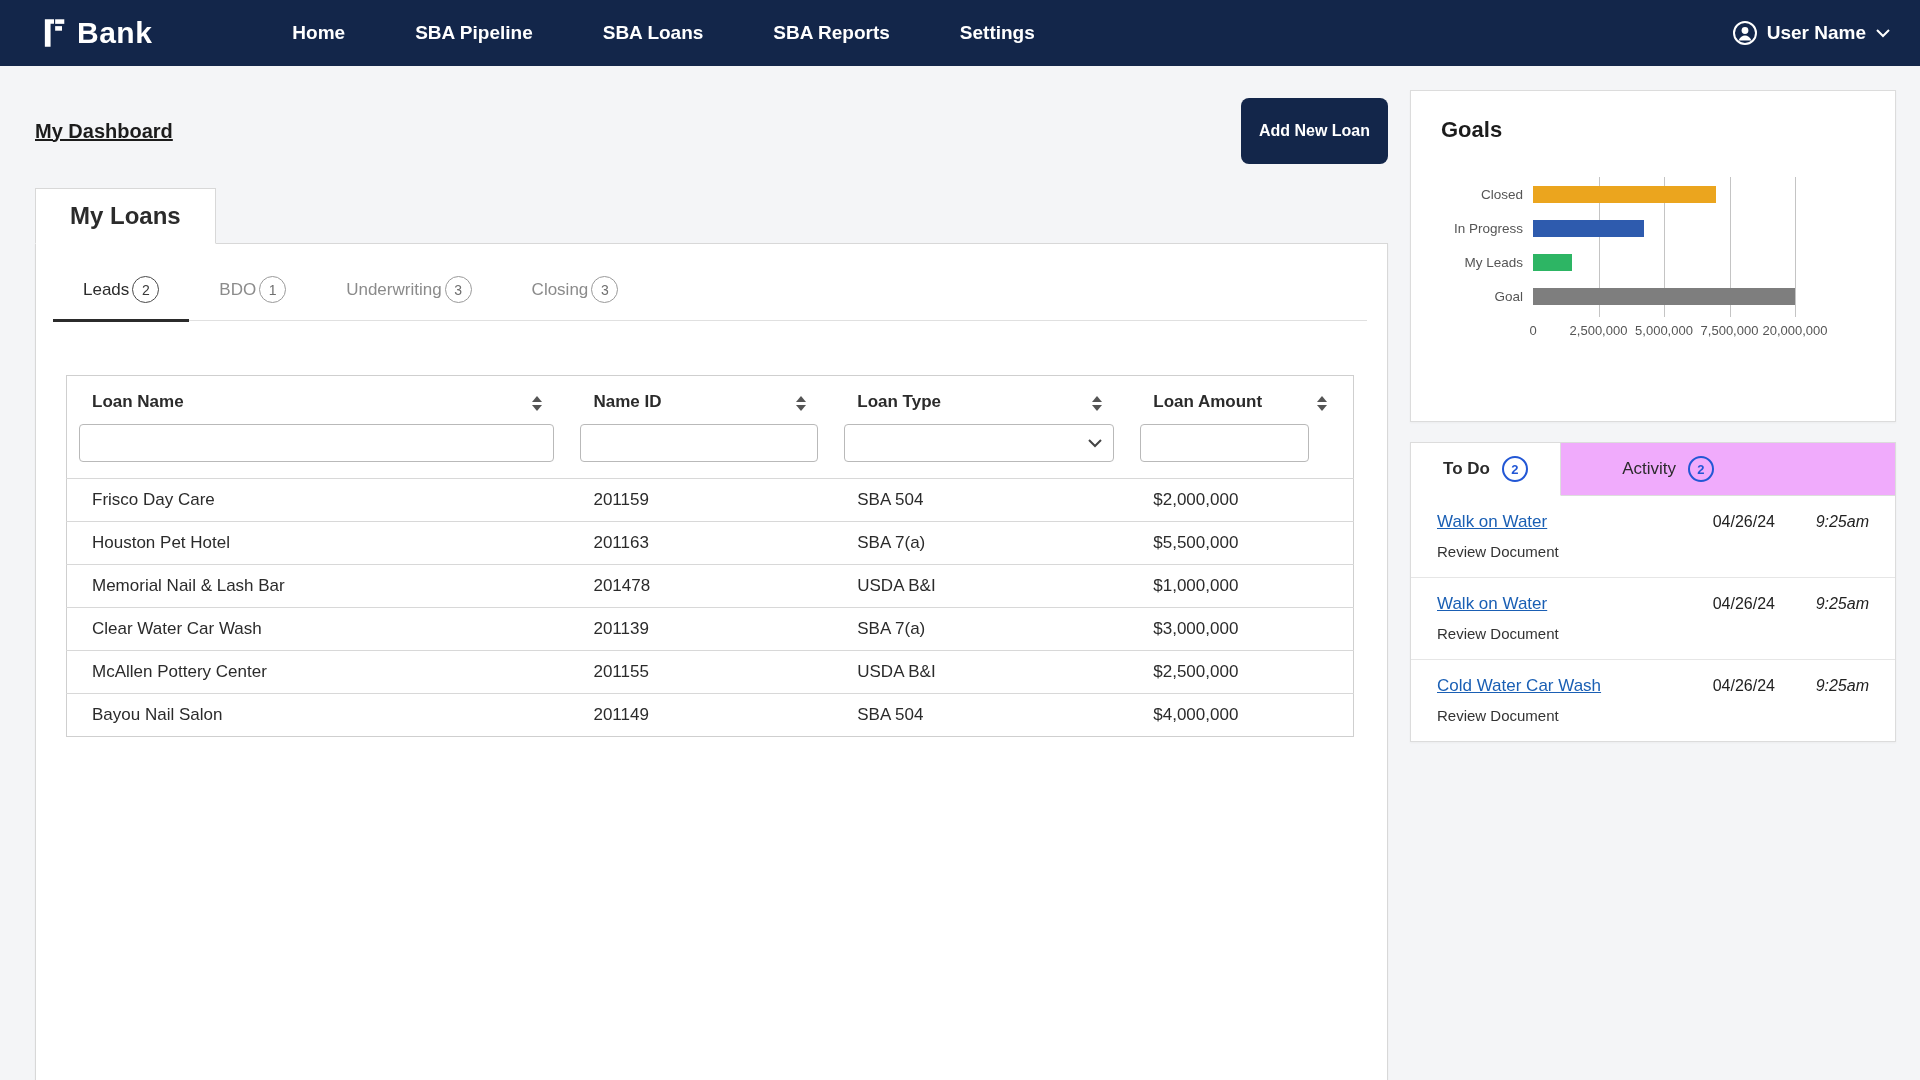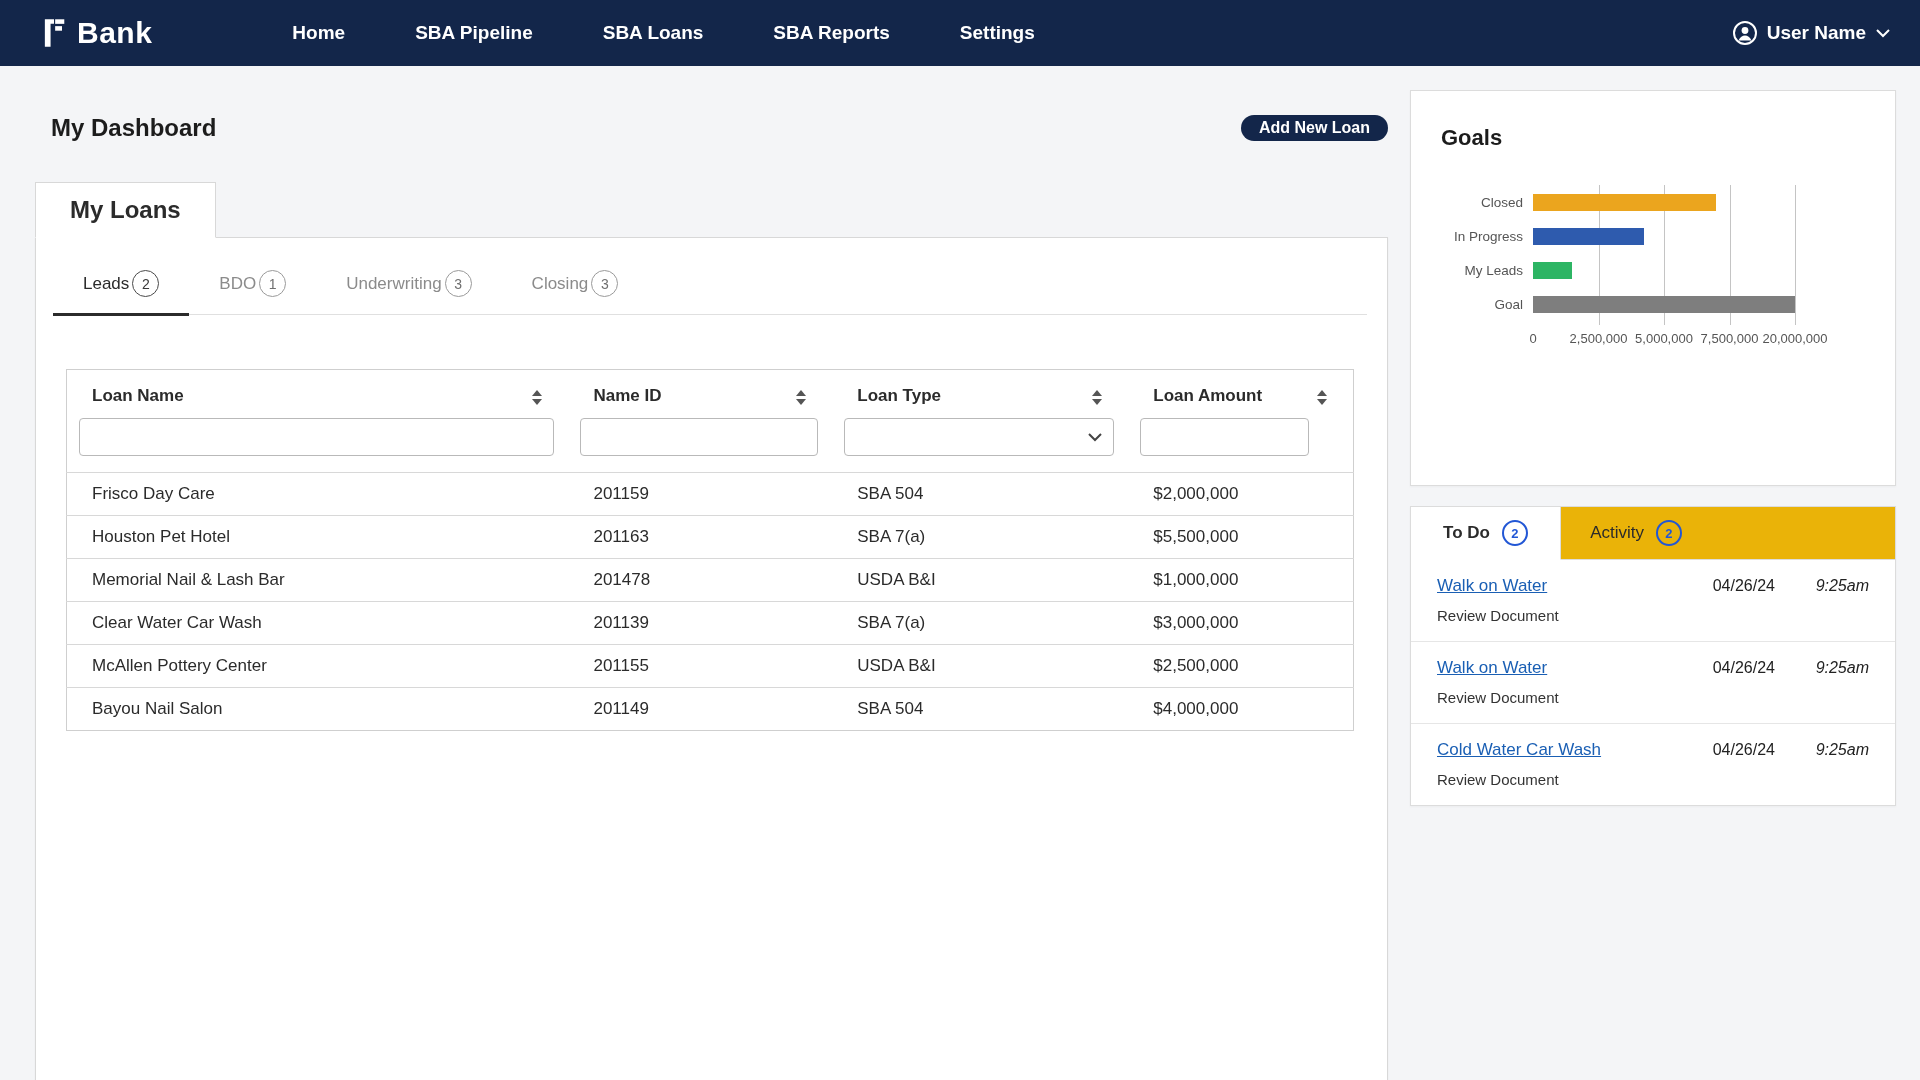--- a/index.html
+++ b/index.html
@@ -21,25 +21,25 @@
   .nav-items { display:flex; gap:70px; margin-left:140px; }
   .nav-item { color:#fff; font-size:19px; font-weight:bold; text-decoration:none; cursor:pointer; }
   .nav-user { margin-left:auto; display:flex; align-items:center; gap:10px; color:#fff; font-size:19px; font-weight:bold; cursor:pointer; }
 
   
   .layout { display:flex; gap:22px; padding:24px 24px 0 35px; align-items:flex-start; }
   .col-left { width:1353px; }
   .col-right { width:486px; }
 
   .page-header { display:flex; align-items:center; justify-content:space-between; margin:8px 0 24px; }
-  .page-title { margin:16px; font-size:24px; font-weight:bold; color:#1C1C1C; }
+  .page-title { margin:0; font-size:20px; font-weight:bold; color:#1C1C1C;text-decoration:underline; }
   .btn-primary {
-    background:#13264A; color:#fff; border:none; border-radius:15px;
+    background:#13264A; color:#fff; border:none; border-radius:8px;
     font-family:inherit; font-size:16px; font-weight:bold;
-    padding:4px 18px; cursor:pointer;
+    padding:24px 18px; cursor:pointer;
   }
 
   
   .main-tabs { display:flex; margin-bottom:-1px; position:relative; z-index:2; }
   .main-tab { padding:13px 34px; font-size:24px; color:#2B2B2B; cursor:pointer; }
   .main-tab.active {
     background:#fff; border:1px solid #D8D8D8; border-bottom:1px solid #fff; font-weight:bold;
   }
 
   .main-card {
@@ -82,40 +82,40 @@
   .select-chevron { position:absolute; right:12px; top:15px; pointer-events:none; }
   td.cell-amount .filter { width:85%; }
 
   table.loans tbody td {
     border-top:1px solid #D8D8D8; font-size:17px; color:#2B2B2B;
     padding:11px 14px 11px 25px; white-space:nowrap;
   }
 
   
   .card { background:#fff; border:1px solid #DCDCDC; box-shadow:0 1px 2px rgba(0,0,0,0.04); }
-  .goals-card { padding:34px 30px 28px; height:396px; }
+  .goals-card { padding:26px 30px 28px; height:332px; }
   .goals-title { margin:0 0 34px; font-size:22px; font-weight:bold; color:#1C1C1C; }
 
   
   .chart { position:relative; padding-right:70px; }
   .chart-gridlines { position:absolute; left:92px; right:70px; top:0; height:140px; }
   .gridline { position:absolute; top:0; bottom:0; width:1px; background:#C4C4C4; }
   .chart-row { display:flex; align-items:center; height:34px; position:relative; }
   .chart-cat { width:92px; text-align:right; padding-right:10px; font-size:13.5px; color:#555; flex:0 0 auto; }
   .chart-track { flex:1; height:17px; position:relative; }
   .chart-bar { height:100%; position:relative; }
   .chart-axis { position:relative; margin-left:92px; height:18px; margin-top:10px; }
   .chart-axis .tick {
     position:absolute; top:0; transform:translateX(-50%);
     font-size:13px; color:#555; white-space:nowrap;
   }
 
   
   .todo-card { margin-top:20px; }
-  .todo-tabs { display:flex; border-bottom:1px solid #DDD; background:#eab308; }
+  .todo-tabs { display:flex; border-bottom:1px solid #DDD; background:#f0abfc;gap:32px; }
   .todo-tab {
     flex:0 0 31%; display:flex; align-items:center; justify-content:center; gap:12px;
     padding:13px 0; font-size:17px; color:#2B2B2B; cursor:pointer;
   }
   .todo-tab.active {
     background:#fff; font-weight:bold; margin-bottom:-1px;
     border-right:1px solid #DDD; border-bottom:1px solid #fff;
   }
   .badge-blue {
     width:26px; height:26px; border-radius:50%; border:2px solid #2257D5; color:#2257D5;

